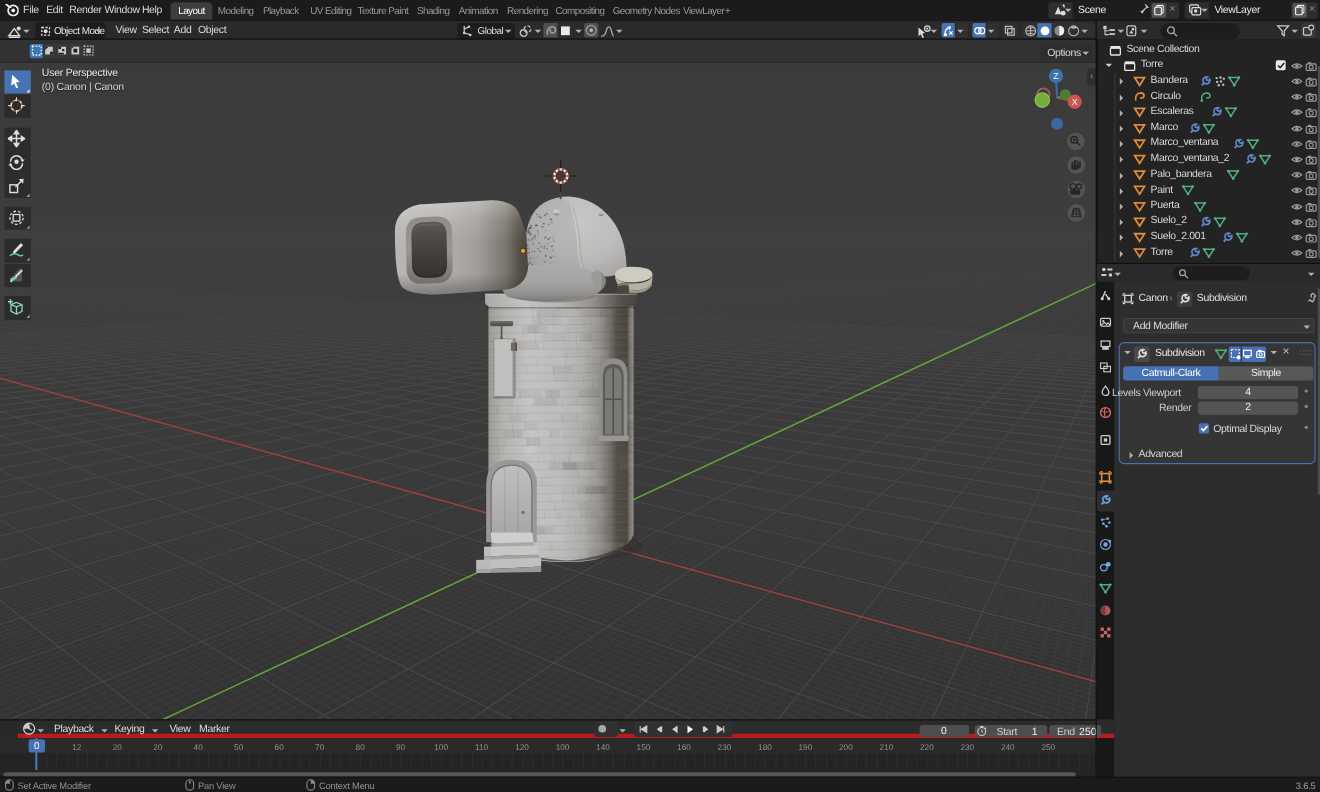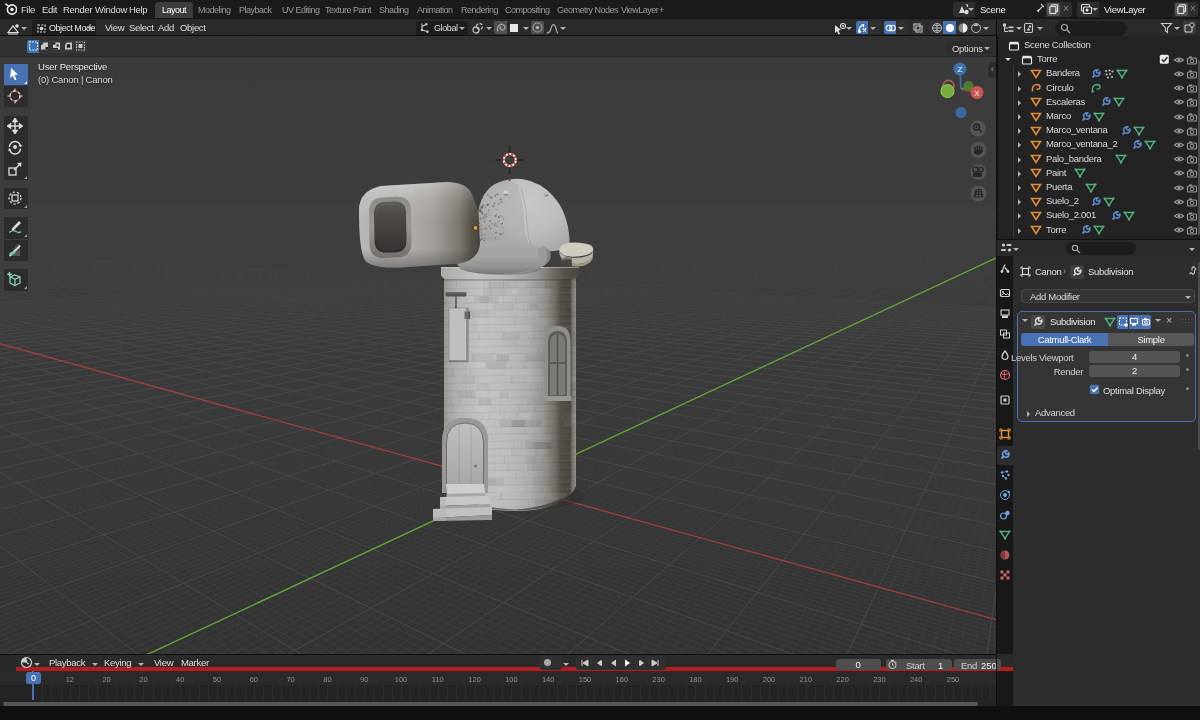--- a/index.html
+++ b/index.html
@@ -2296,17 +2296,36 @@
 <div class="abs" style="left:971.4px;top:0;width:1px;height:15px;background:#2d2d2d"></div>
 <div class="abs" style="left:980.6px;top:0;width:1px;height:15px;background:#2d2d2d"></div>
 <div class="abs" style="left:989.8px;top:0;width:1px;height:15px;background:#2d2d2d"></div>
 </div>
 <div class="abs" style="left:32px;top:17px;width:2px;height:29px;background:#4772b3"></div>
 <div class="abs" style="left:26px;top:17.5px;width:15px;height:12px;background:#4772b3;border-radius:2.5px;color:#fff;font-size:9px;text-align:center;line-height:12px">0</div>
 <div id="scroll">
         <div class="abs" style="left:3px;top:1.5px;width:975px;height:4.5px;background:#565656;border-radius:2.5px"></div>
       </div>
 </div>
+<div id="status" class="abs">
+<svg width="9" height="12" viewBox="0 0 9 12" style="position:absolute;left:4px;top:1px">
+        <rect x="1" y="0.8" width="7" height="9.5" rx="3.4" fill="none" stroke="#8a8a8a" stroke-width="1"></rect>
+        <line x1="4.5" y1="1" x2="4.5" y2="4.5" stroke="#8a8a8a" stroke-width="1"></line>
+        <path d="M4.5,1 L4.5,4.5 L1,4.5 L1,3.5 Q1,1 4.5,1 Z" fill="#8a8a8a"></path>
+      </svg>
+<div class="abs" style="left:16px;top:2px">Set Active Modifier</div>
+<svg width="9" height="12" viewBox="0 0 9 12" style="position:absolute;left:168px;top:1px">
+        <rect x="1" y="0.8" width="7" height="9.5" rx="3.4" fill="none" stroke="#8a8a8a" stroke-width="1"></rect>
+        <rect x="3.8" y="1.8" width="1.6" height="2.6" rx="0.8" fill="#8a8a8a"></rect>
+      </svg>
+<div class="abs" style="left:180px;top:2px">Pan View</div>
+<svg width="9" height="12" viewBox="0 0 9 12" style="position:absolute;left:278px;top:1px">
+        <rect x="1" y="0.8" width="7" height="9.5" rx="3.4" fill="none" stroke="#8a8a8a" stroke-width="1"></rect>
+        <path d="M4.5,1 L4.5,4.5 L8,4.5 L8,3.5 Q8,1 4.5,1 Z" fill="#8a8a8a"></path>
+      </svg>
+<div class="abs" style="left:290px;top:2px">Context Menu</div>
+<div class="abs" style="left:1178px;top:2px;color:#a0a0a0">3.6.5</div>
+</div>
 <div class="vsep" style="left:996px;top:18px;width:1px;height:689px"></div>
 <div class="vsep" style="left:997px;top:239px;width:203px;height:1px"></div>
 <div class="vsep" style="left:0;top:35px;width:997px;height:1px"></div>
 <div class="vsep" style="left:0;top:654px;width:997px;height:1px"></div>
 <div class="vsep" style="left:0;top:706px;width:1200px;height:1px"></div>
 </div>
 </body></html>

